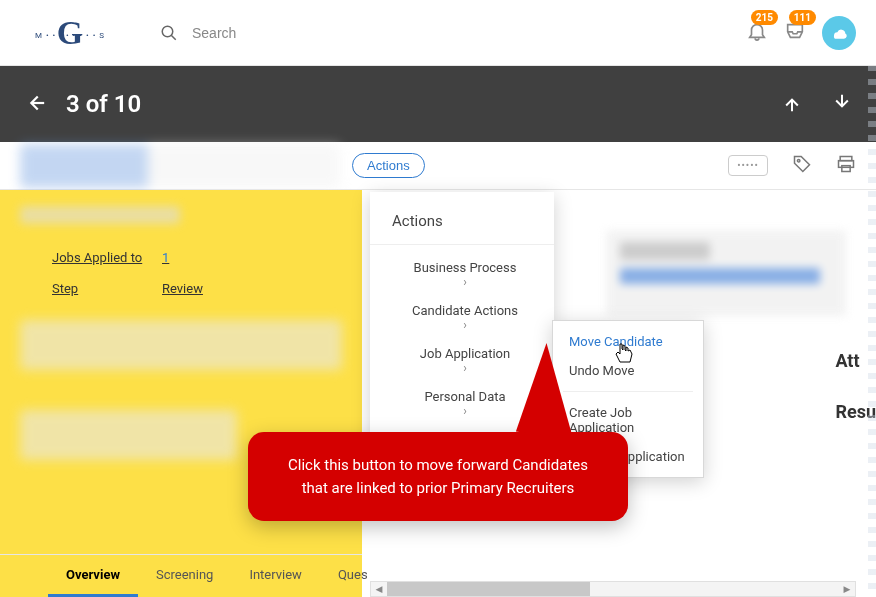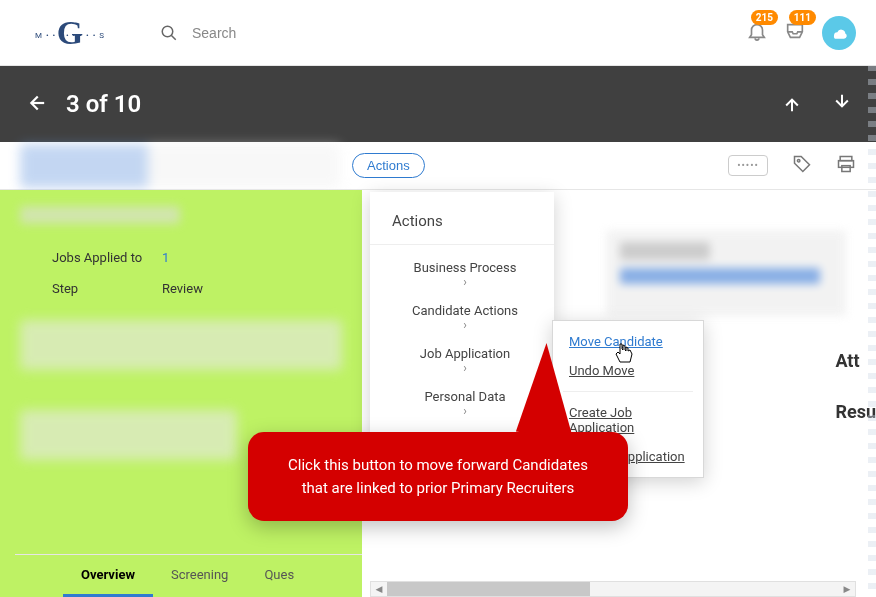--- a/index.html
+++ b/index.html
@@ -141,23 +141,24 @@
     font-size: 10px;
   }
   
   .main {
     display: flex;
     height: calc(597px - 66px - 76px - 48px);
     position: relative;
   }
   .left-col {
     width: 362px;
-    background: #bef264;
+    background: #fde047;
     padding: 16px 0 0 0;
     position: relative;
+    text-decoration: underline;
   }
   .blurred-row2 {
     height: 18px;
     margin: 0 20px 26px 20px;
     background: #ddd;
     filter: blur(5px);
     opacity: 0.6;
     border-radius: 3px;
     width: 160px;
   }
@@ -171,21 +172,21 @@
     height: 50px;
     background: #e8e8e8;
     filter: blur(6px);
     opacity: 0.6;
     border-radius: 4px;
   }
   .blurred-block.b2 { width: 60%; margin-top: 40px; }
   .tabs {
     position: absolute;
     bottom: 0;
-    left: 15px;
+    left: 0;
     right: 0;
     display: flex;
     border-top: 1px solid #e6e6e6;
     padding-left: 48px;
   }
   .tab {
     padding: 12px 18px;
     font-size: 13px;
     color: #555;
     cursor: pointer;
@@ -273,21 +274,20 @@
     border: 1px solid #d8d8d8;
     box-shadow: 0 4px 18px rgba(0,0,0,0.18);
     z-index: 55;
     padding: 6px 0;
   }
   .sub-item {
     padding: 7px 16px;
     font-size: 13px;
     color: #444;
     cursor: pointer;
-    text-decoration: underline;
   }
   .sub-item.hl { color: #2f7bd0; }
   .sub-sep { border-top: 1px solid #eee; margin: 6px 10px; }
   .cursor-hand {
     position: absolute;
     top: 342px;
     left: 614px;
     z-index: 60;
     font-size: 16px;
     pointer-events: none;
@@ -448,20 +448,21 @@
       <div class="info-row">
         <span class="info-label">Step</span>
         <span class="info-value">Review</span>
       </div>
     </div>
     <div class="blurred-block"></div>
     <div class="blurred-block b2"></div>
     <div class="tabs">
       <div class="tab active">Overview</div>
       <div class="tab">Screening</div>
+      <div class="tab">Interview</div>
       <div class="tab">Ques</div>
     </div>
   </div>
   <div class="right-col">
     <div class="right-card">
       <div class="right-card-line1"></div>
       <div class="right-card-line2"></div>
     </div>
     <div class="right-labels">
       <div class="right-label-1">Att</div>

